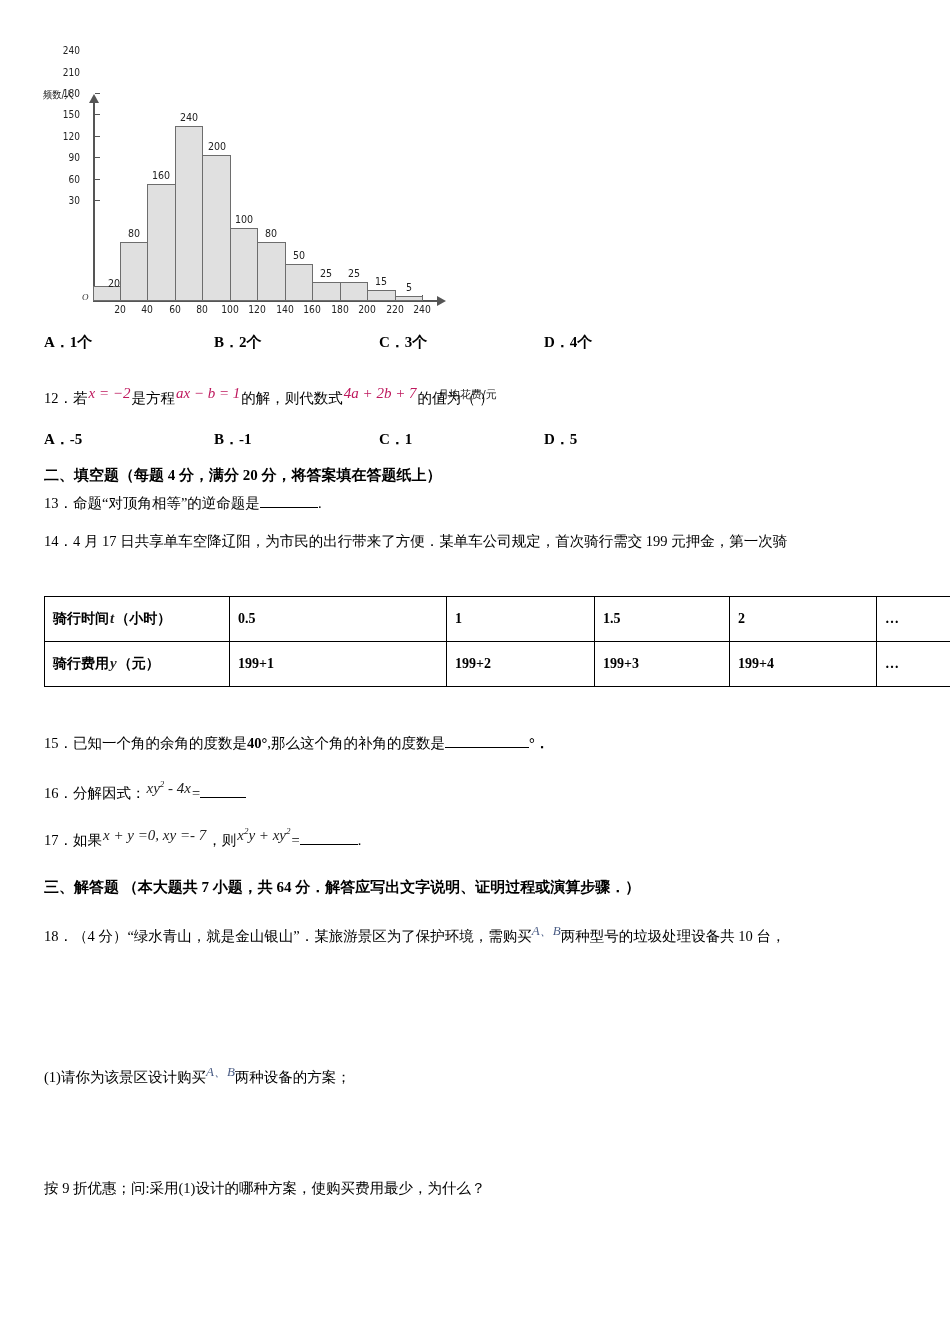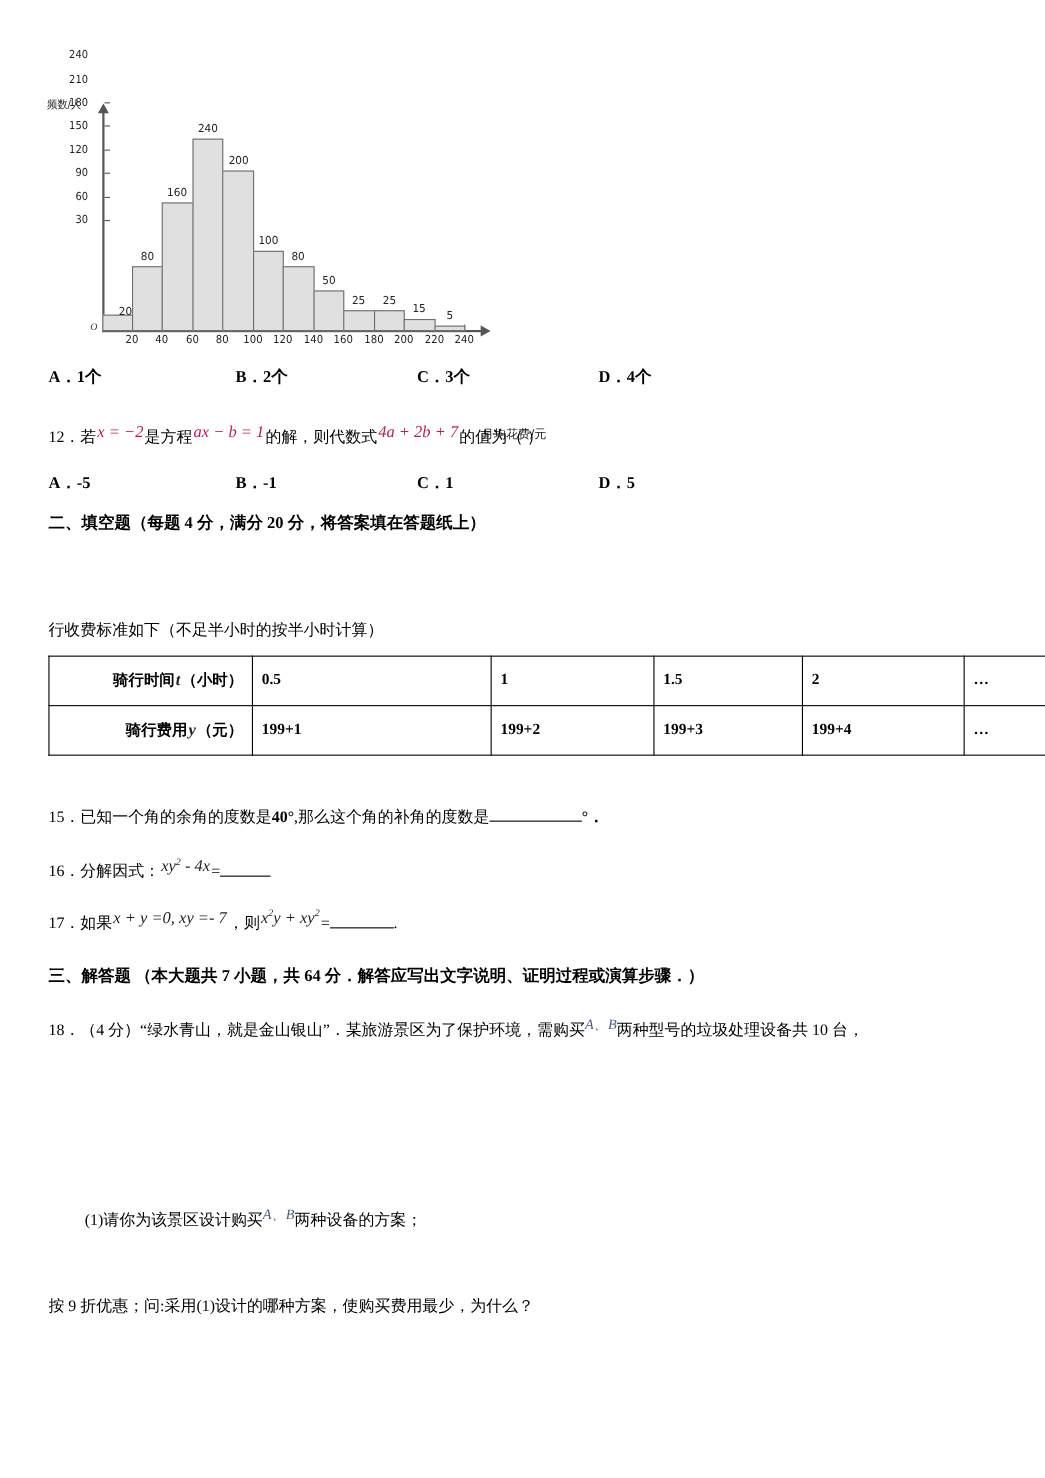--- a/index.html
+++ b/index.html
@@ -206,21 +206,21 @@
   }
   table.fee-table td {
     border: 1px solid #000;
     height: 44px;
     padding: 0 8px;
     font-size: 14px;
     font-weight: bold;
     vertical-align: middle;
     font-family: "Liberation Serif", serif;
   }
-  td.col-head { width: 168px; text-align: right; }
+  td.col-head { width: 168px; }
   td.col-d { width: 200px; }
   td.col-e { width: 131px; }
   td.col-f { width: 118px; }
   td.col-g { width: 130px; }
   td.col-h { width: 127px; }
 </style>
 </head>
 <body>
 
 <div class="page">
@@ -335,23 +335,26 @@
     <span class="opt" style="left:335px;">
       <span>C．</span><span>1</span>
     </span>
     <span class="opt" style="left:500px;">
       <span>D．</span><span>5</span>
     </span>
   </div>
 
   <div class="sec-head" style="top:466px;">二、填空题（每题 4 分，满分 20 分，将答案填在答题纸上）</div>
 
-
-  <div class="q-line" style="top:563px;">
-    <span>行收费标准如下（不足半小时的按半小时计算）</span>
+  <div class="q-line" style="top:493px;">
+    <span>13．</span><span>命题“对顶角相等”的逆命题是</span><span class="blank-m"></span><span>.</span>
+  </div>
+
+  <div class="q-line" style="top:531px;">
+    <span>14．</span><span>4 月 17 日共享单车空降辽阳，为市民的出行带来了方便．某单车公司规定，首次骑行需交 199 元押金，第一次骑</span>
   </div>
 
   <table class="fee-table">
     <tbody>
         <tr>
       <td class="col-head"><span>骑行时间</span><span class="math-dark" style="vertical-align:0;">t</span><span>（小时）</span></td>
       <td class="col-d">0.5</td>
       <td class="col-e">1</td>
       <td class="col-f">1.5</td>
       <td class="col-g">2</td>
@@ -381,21 +384,21 @@
     <span>17．</span><span>如果</span><span class="math-dark">x + y =0, xy =- 7</span><span>，则</span><span class="math-dark"><span>x</span><span class="math-sup">2</span><span>y + xy</span><span class="math-sup">2</span></span><span>=</span><span class="blank-m"></span><span>.</span>
   </div>
 
   <div class="sec-head" style="top:878px;">三、解答题  （本大题共 7 小题，共 64 分．解答应写出文字说明、证明过程或演算步骤．）</div>
 
   <div class="q-line" style="top:921px;">
     <span>18．</span><span>（4 分）</span><span>“绿水青山，就是金山银山”．某旅游景区为了保护环境，需购买</span><span class="ab-sup">A</span><span class="ab-sup">、</span><span class="ab-sup">B</span><span>两种型号的垃圾处理设备共 10 台，</span>
   </div>
 
 
-  <div class="q-line" style="top:1094px;margin-left:33px;">
+  <div class="q-line" style="top:1062px;">
     <span>(1)请你为该景区设计购买</span><span class="ab-sup">A</span><span class="ab-sup">、</span><span class="ab-sup">B</span><span>两种设备的方案；</span>
   </div>
 
 
   <div class="q-line" style="top:1178px;">
     <span>按 9 折优惠；问:采用(1)设计的哪种方案，使购买费用最少，为什么？</span>
   </div>
 
 </div>
 

